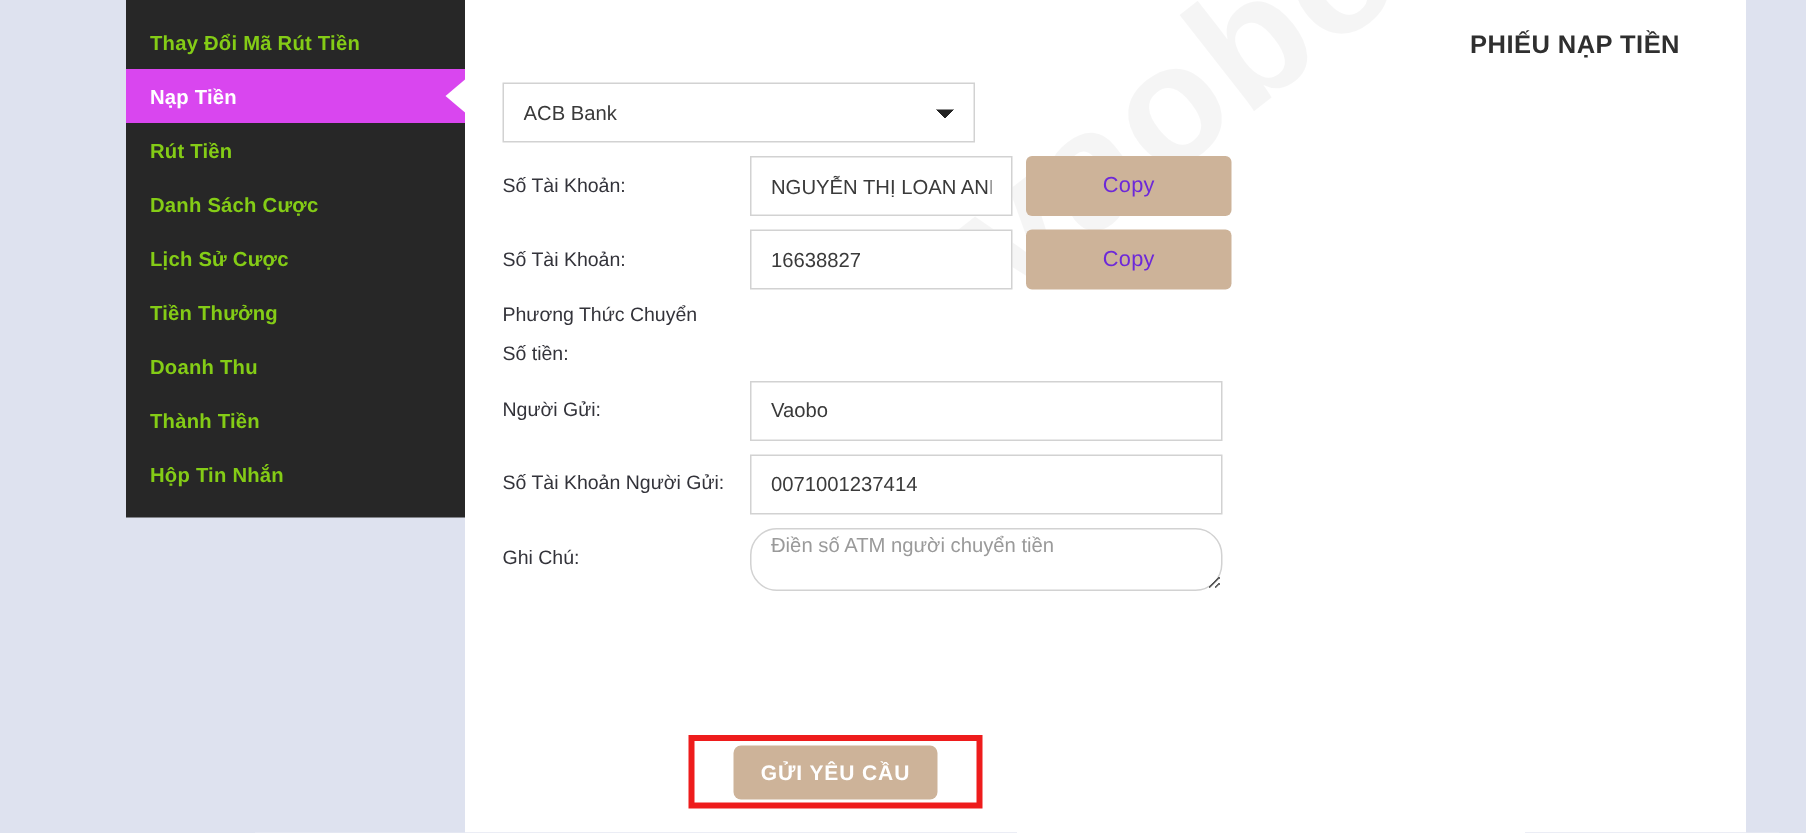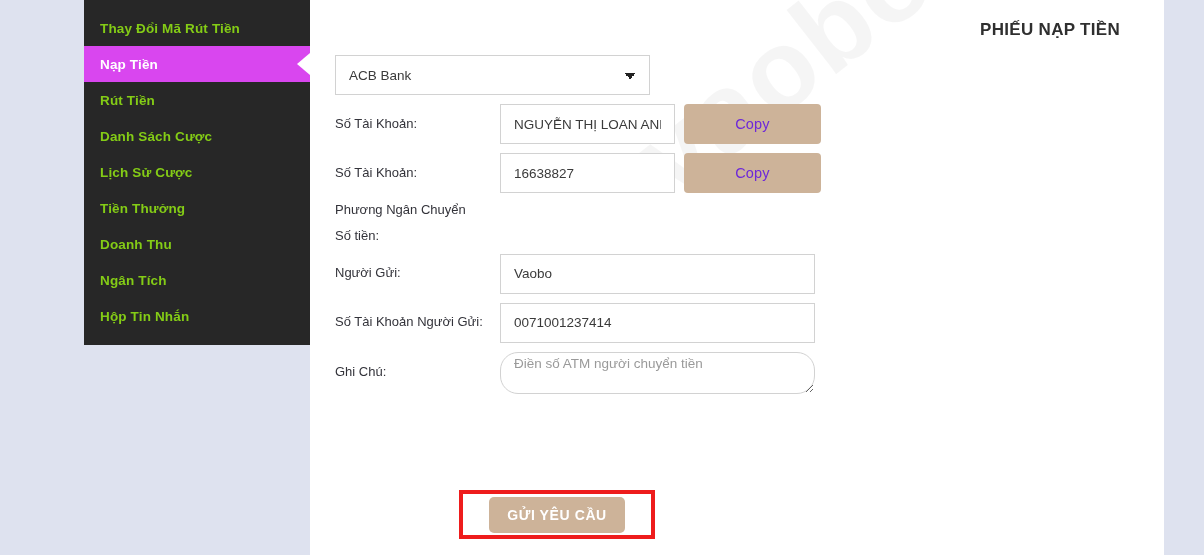--- a/index.html
+++ b/index.html
@@ -228,21 +228,21 @@
 
       <div class="row">
         <div class="label">Số Tài Khoản:</div>
         <div class="field-area">
           <input class="ctl narrow" type="text" readonly="" value="16638827" style="">
           <button class="copy-btn">Copy</button>
         </div>
       </div>
 
       <div class="row">
-        <div class="label">Phương Ngân Chuyển</div>
+        <div class="label">Phương Thức Chuyển</div>
       </div>
 
       <div class="row">
         <div class="label">Số tiền:</div>
       </div>
 
       <div class="row">
         <div class="label">Người Gửi:</div>
         <div class="field-area">
           <input class="ctl wide" type="text" value="Vaobo" style="">
@@ -291,20 +291,20 @@
       <div class="side-item">
         <span>Lịch Sử Cược</span>
       </div>
       <div class="side-item">
         <span>Tiền Thưởng</span>
       </div>
       <div class="side-item">
         <span>Doanh Thu</span>
       </div>
       <div class="side-item">
-        <span>Ngân Tích</span>
+        <span>Thành Tiền</span>
       </div>
       <div class="side-item">
         <span>Hộp Tin Nhắn</span>
       </div>
     </div>
 
 </div>
 
 </body></html>

